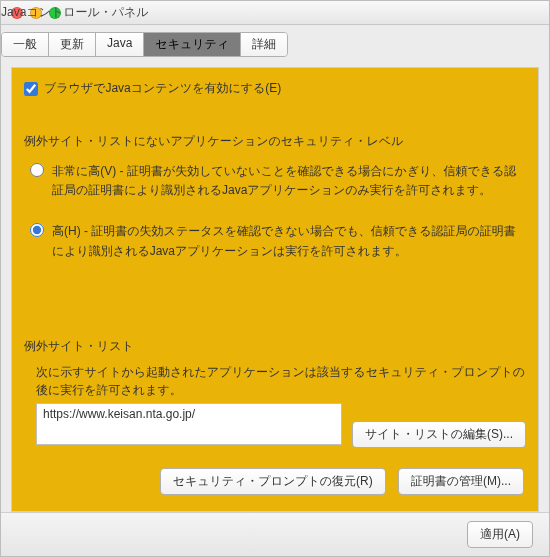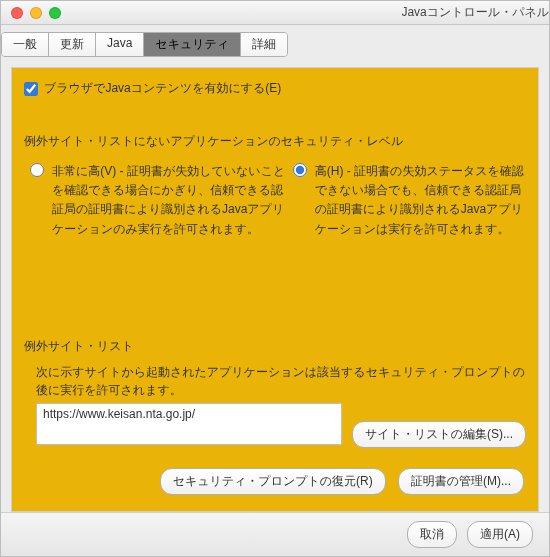--- a/index.html
+++ b/index.html
@@ -1,39 +1,39 @@
 <!DOCTYPE html>
 <html><head>
 <meta charset="utf-8">
 <style>
 *{box-sizing:border-box;margin:0;padding:0;font-family:"Hiragino Kaku Gothic Pro","ヒラギノ角ゴ Pro",sans-serif;font-size:12px;color:#333}
 body{width:550px;height:557px;background:#ececec;display:flex;flex-direction:column;border:1px solid #bdbdbd;overflow:hidden}
 .titlebar{height:24px;display:flex;align-items:center;position:relative;border-bottom:1px solid #c7c7c7;background:linear-gradient(#f8f8f8,#e6e6e6)}
 .traffic{display:flex;gap:7px;padding-left:10px}
 .dot{width:12px;height:12px;border-radius:50%;border:0.5px solid rgba(0,0,0,.15)}
 .r{background:#ff5f57}.y{background:#ffbd2e}.g{background:#28c940}
-.title{position:absolute;left:0;right:0;text-align:right;font-size:12px;color:#444}
+.title{position:absolute;left:0;right:0;text-align:left;font-size:12px;color:#444}
 .tabbar{display:flex;justify-content:flex-start;margin-top:7px}
 .tabs{display:flex;border:1px solid #b0b0b0;border-radius:4px;overflow:hidden}
 .tab{padding:3px 11px;font-size:12px;background:linear-gradient(#ffffff,#f2f2f2);border-right:1px solid #b0b0b0;cursor:pointer}
 .tab:last-child{border-right:none}
 .tab.sel{background:#7d7d7d;color:#000000}
 .panel{margin:10px 10px 0 10px;border:1px solid #cfcfcf;background:#eab308;padding:12px 12px 16px 12px;flex:1;display:flex;flex-direction:column;position:relative}
 .row-check{display:flex;align-items:center;gap:6px;margin-bottom:36px}
 input[type=checkbox]{width:14px;height:14px;accent-color:#3579d8}
 .hdr{margin-bottom:12px}
-.radio-group{display:flex;margin-bottom:64px}
+.radio-group{display:flex;flex-direction:column;gap:22px;margin-bottom:64px}
 .radio-row{display:flex;align-items:flex-start;gap:8px;padding-left:6px}
 input[type=radio]{width:14px;height:14px;margin-top:1px;accent-color:#3579d8;flex-shrink:0}
 .radio-text{line-height:1.6}
 .exc-hdr{margin-bottom:8px}
 .exc-desc{margin-left:12px;line-height:1.5;margin-bottom:4px}
 .site-row{display:flex;align-items:flex-start;gap:10px;margin-left:12px}
 .site-box{width:310px;height:42px;background:#fff;border:1px solid #bfbfbf;padding:3px 6px;overflow:hidden}
-.btn{background:linear-gradient(#ffffff,#f1f1f1);border:1px solid #afafaf;border-radius:12px;padding:4px 12px;font-size:12px;cursor:pointer;white-space:nowrap}
+.btn{background:linear-gradient(#ffffff,#f1f1f1);border:1px solid #afafaf;border-radius:4px;padding:4px 12px;font-size:12px;cursor:pointer;white-space:nowrap}
 .btn.default{background:linear-gradient(#6ca7ff,#2e78ea);border-color:#2e6fd4;color:#fff;padding:4px 22px}
 .row-btns{display:flex;justify-content:flex-end;gap:12px;margin-top:20px;margin-right:2px}
 .footer{height:44px;display:flex;align-items:center;justify-content:flex-end;gap:10px;padding-right:16px;background:linear-gradient(#f4f4f4,#e6e6e6);border-top:1px solid #cfcfcf}
 </style>
 </head>
 <body>
 
 <div class="titlebar">
   <div class="traffic">
     <div class="dot r"></div>
@@ -86,15 +86,14 @@
   </div>
 
   <div class="row-btns">
     <button class="btn">セキュリティ・プロンプトの復元(R)</button>
     <button class="btn">証明書の管理(M)...</button>
   </div>
 
 </div>
 
 <div class="footer">
-  <button class="btn">取消</button>
   <button class="btn">適用(A)</button>
 </div>
 
 </body></html>

